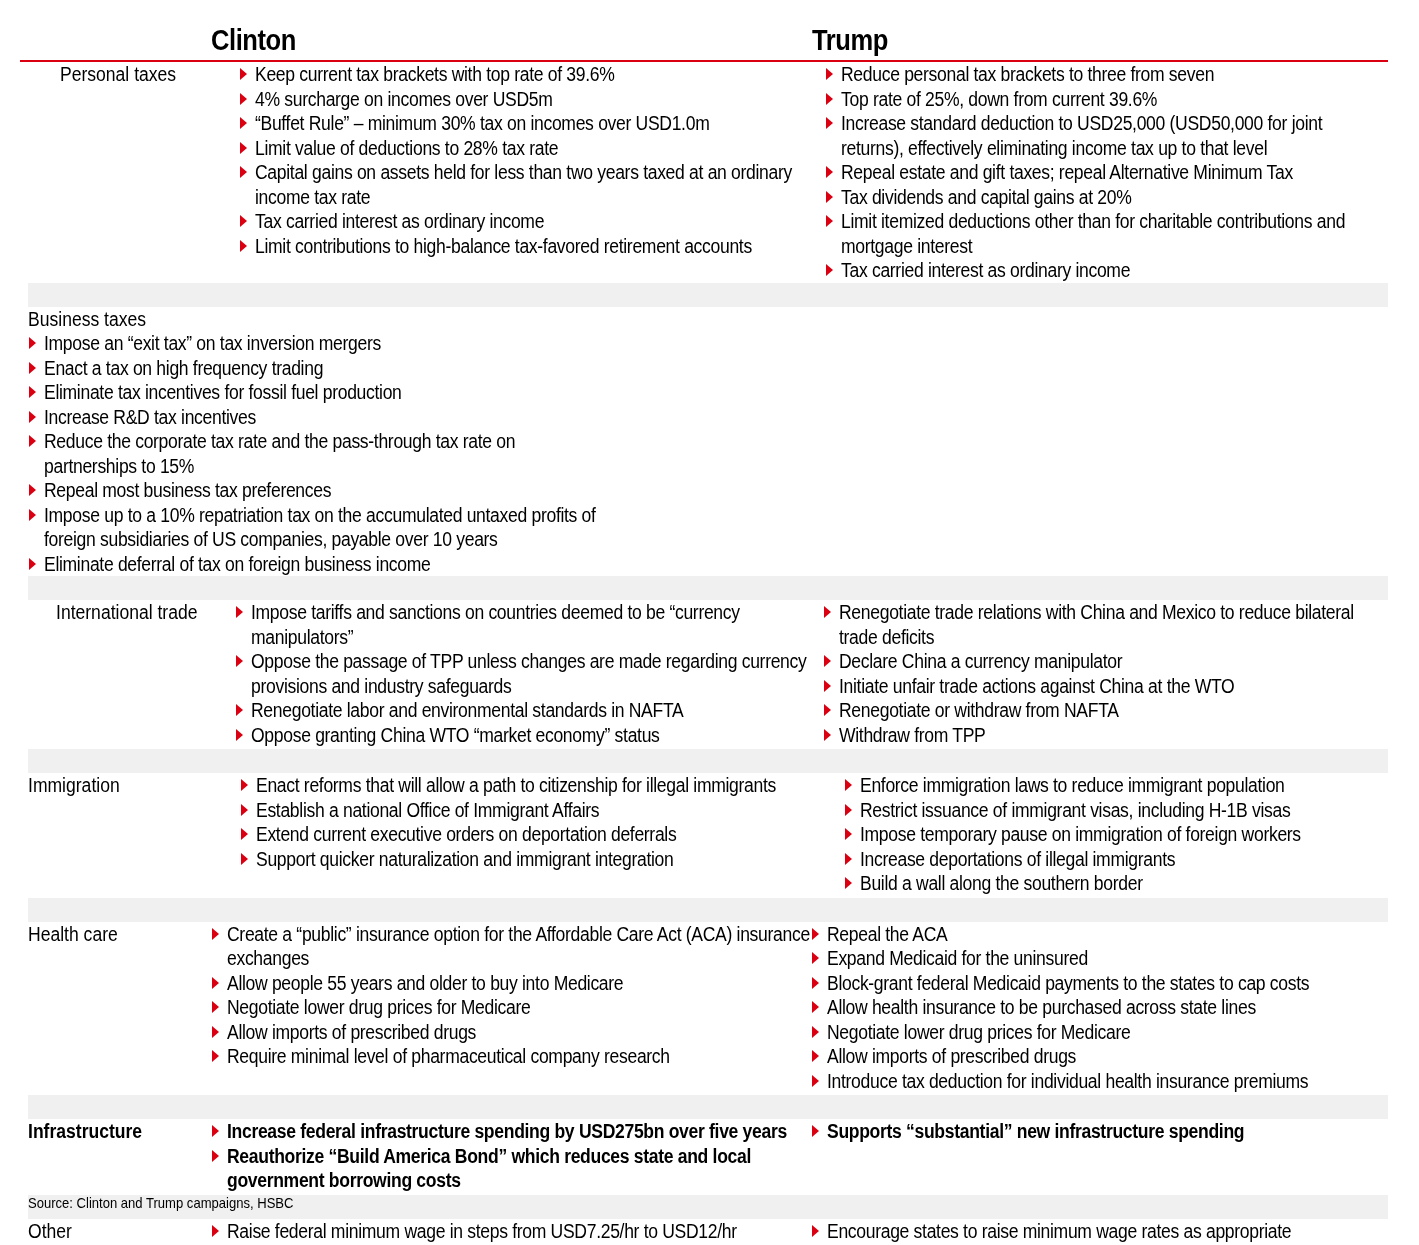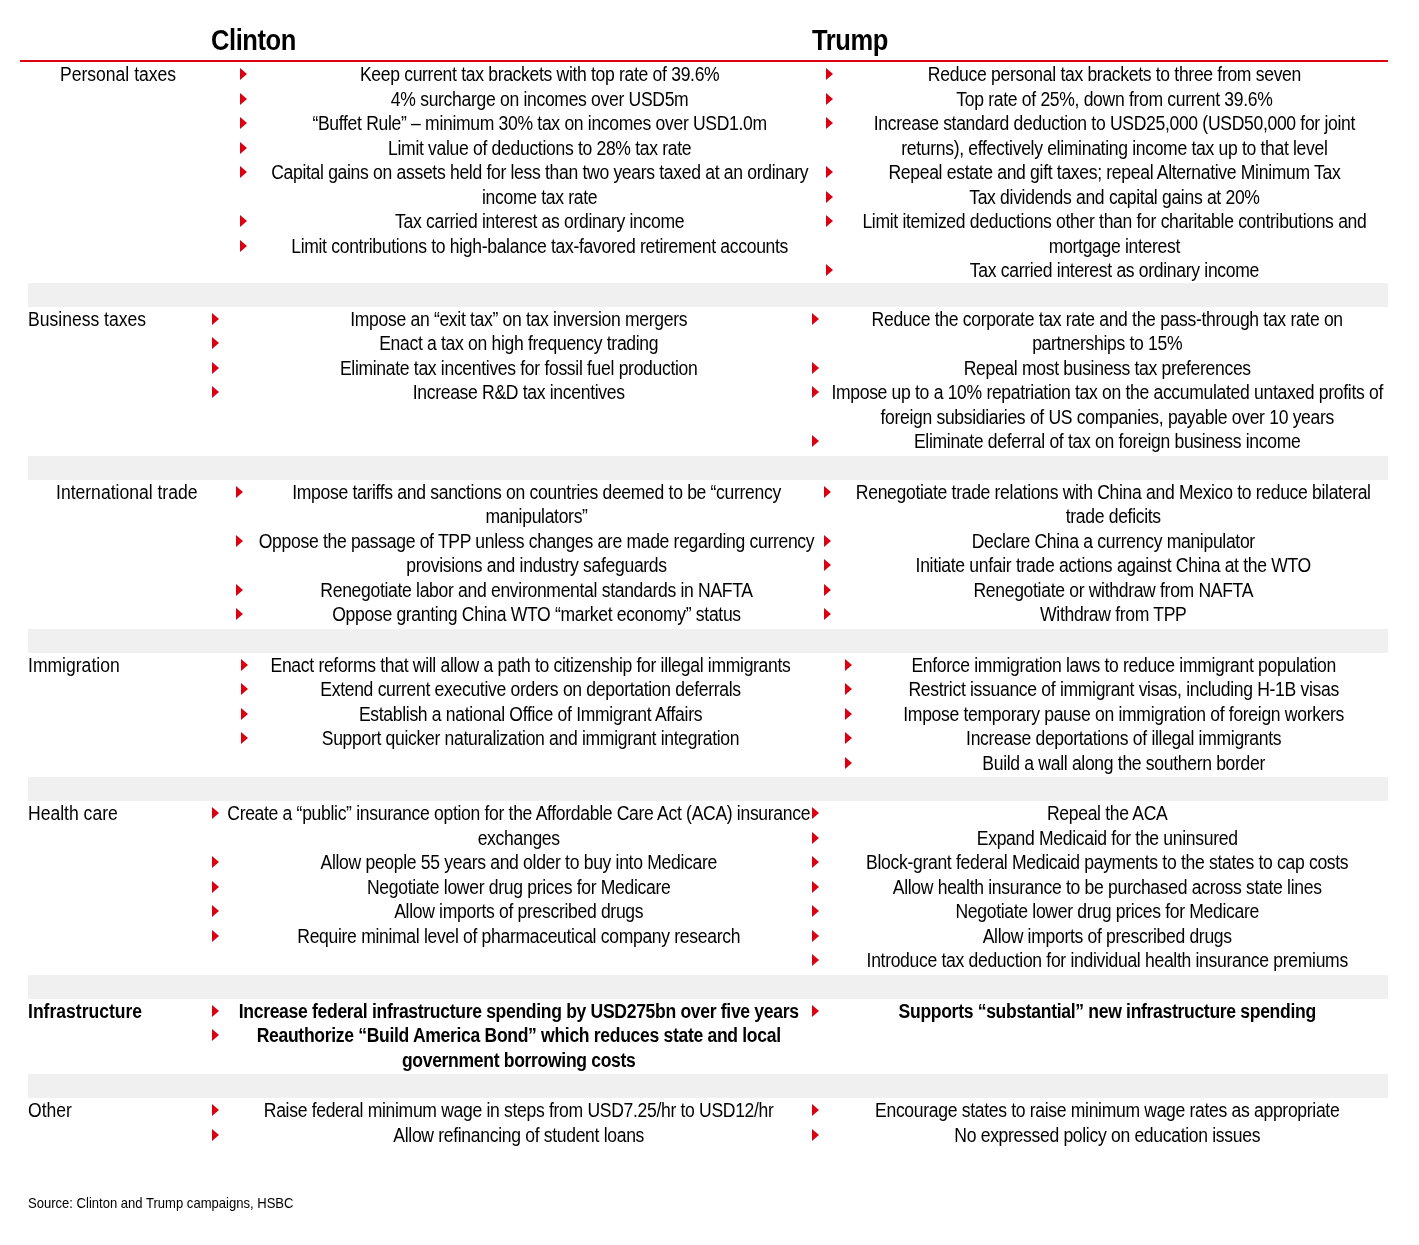--- a/index.html
+++ b/index.html
@@ -18,21 +18,21 @@
     .table { position: absolute; left: 28px; top: 62px; width: 1360px; }
     .section { position: relative; }
     .section-row { display: flex; padding-top: 0; }
     .cat {
       width: 183px; font-size: 19.5px; line-height: 24.5px; white-space: nowrap;
       transform: scaleX(0.9); transform-origin: left top;
     }
     .col { position: relative; }
     .col.clinton { width: 600px; }
     .col.trump { width: 577px; }
-    .bullets { list-style: none; margin: 0; padding: 0; text-align: center; }
+    .bullets { list-style: none; margin: 0; padding: 0; }
     .bullet {
       position: relative; padding-left: 16px;
       font-size: 19.5px; line-height: 24.5px;
       letter-spacing: -0.35px;
     }
     .bullet .tri {
       position: absolute; left: 1px; top: 6px; width: 0; height: 0;
       border-top: 6px solid transparent; border-bottom: 6px solid transparent;
       border-left: 7px solid #db0011;
     }
@@ -76,21 +76,21 @@
             <li class="bullet"><span class="tri"></span><span class="txt">Repeal estate and gift taxes; repeal Alternative Minimum Tax</span></li>
             <li class="bullet"><span class="tri"></span><span class="txt">Tax dividends and capital gains at 20%</span></li>
             <li class="bullet"><span class="tri"></span><span class="txt">Limit itemized deductions other than for charitable contributions and mortgage interest</span></li>
             <li class="bullet"><span class="tri"></span><span class="txt">Tax carried interest as ordinary income</span></li>
           </ul>
         </div>
       </div>
     </div>
     <div class="spacer"></div>
     <div class="section s1">
-      <div class="section-row" style="min-height: 149px;">
+      <div class="section-row" style="min-height: 149px; flex-direction: column;">
         <div class="cat">Business taxes</div>
         <div class="col clinton">
           <ul class="bullets">
             <li class="bullet"><span class="tri"></span><span class="txt">Impose an “exit tax” on tax inversion mergers</span></li>
             <li class="bullet"><span class="tri"></span><span class="txt">Enact a tax on high frequency trading</span></li>
             <li class="bullet"><span class="tri"></span><span class="txt">Eliminate tax incentives for fossil fuel production</span></li>
             <li class="bullet"><span class="tri"></span><span class="txt">Increase R&amp;D tax incentives</span></li>
           </ul>
         </div>
         <div class="col trump">
@@ -126,22 +126,22 @@
         </div>
       </div>
     </div>
     <div class="spacer"></div>
     <div class="section s3">
       <div class="section-row" style="min-height: 124.5px; gap: 39px;">
         <div class="cat">Immigration</div>
         <div class="col clinton">
           <ul class="bullets">
             <li class="bullet"><span class="tri"></span><span class="txt">Enact reforms that will allow a path to citizenship for illegal immigrants</span></li>
+            <li class="bullet"><span class="tri"></span><span class="txt">Establish a national Office of Immigrant Affairs</span></li>
             <li class="bullet"><span class="tri"></span><span class="txt">Extend current executive orders on deportation deferrals</span></li>
-            <li class="bullet"><span class="tri"></span><span class="txt">Establish a national Office of Immigrant Affairs</span></li>
             <li class="bullet"><span class="tri"></span><span class="txt">Support quicker naturalization and immigrant integration</span></li>
           </ul>
         </div>
         <div class="col trump">
           <ul class="bullets">
             <li class="bullet"><span class="tri"></span><span class="txt">Enforce immigration laws to reduce immigrant population</span></li>
             <li class="bullet"><span class="tri"></span><span class="txt">Restrict issuance of immigrant visas, including H-1B visas</span></li>
             <li class="bullet"><span class="tri"></span><span class="txt">Impose temporary pause on immigration of foreign workers</span></li>
             <li class="bullet"><span class="tri"></span><span class="txt">Increase deportations of illegal immigrants</span></li>
             <li class="bullet"><span class="tri"></span><span class="txt">Build a wall along the southern border</span></li>

